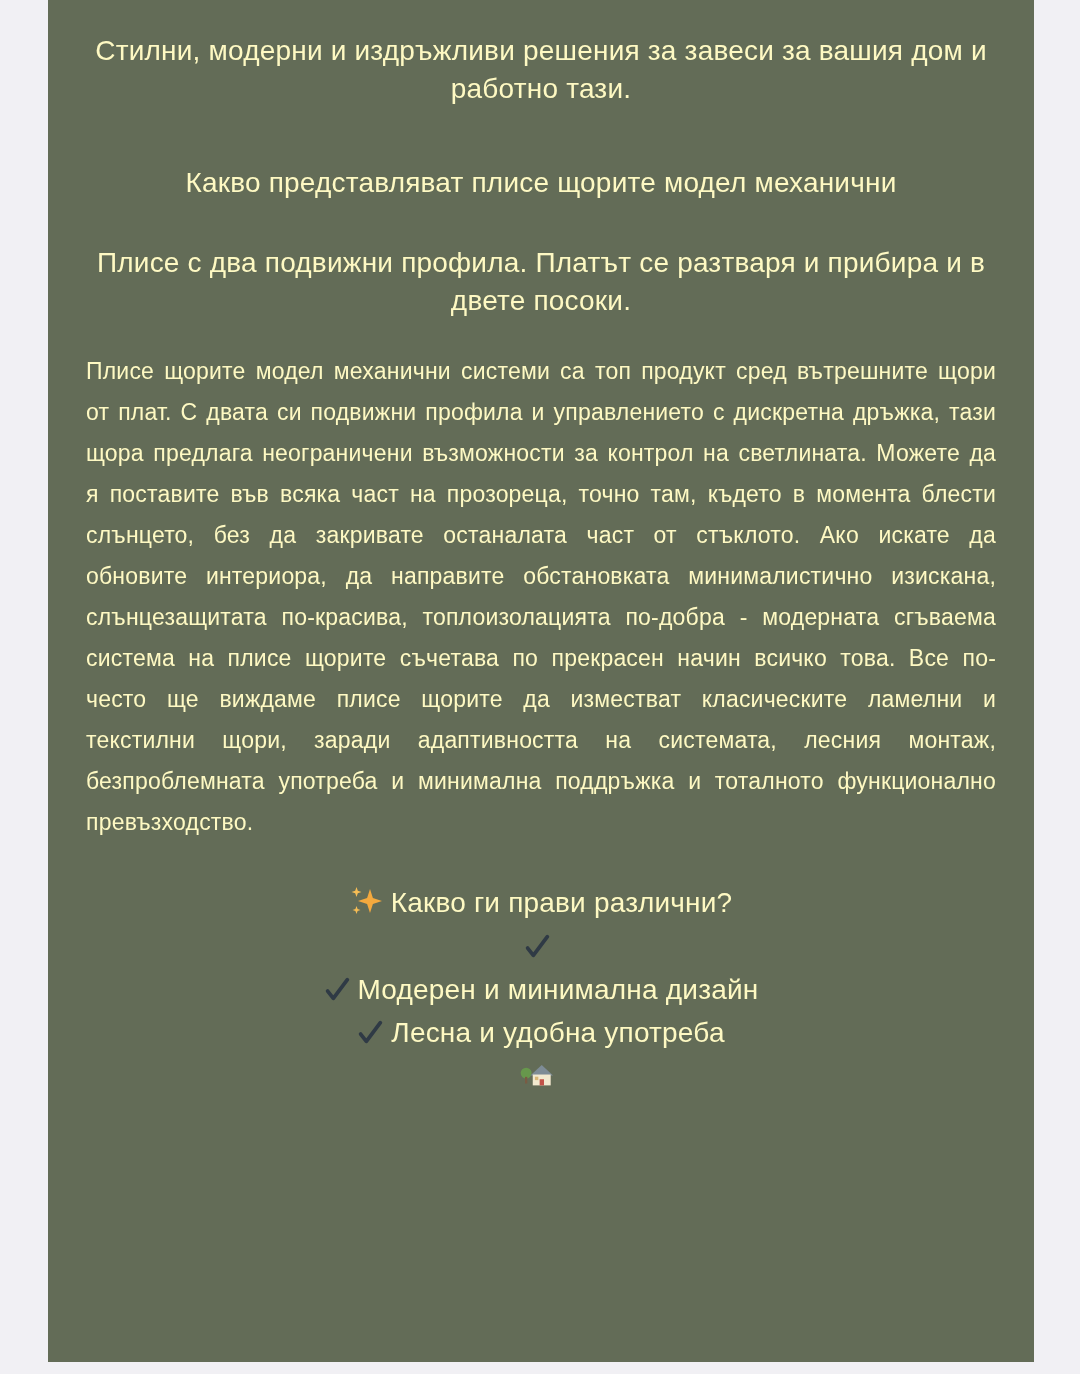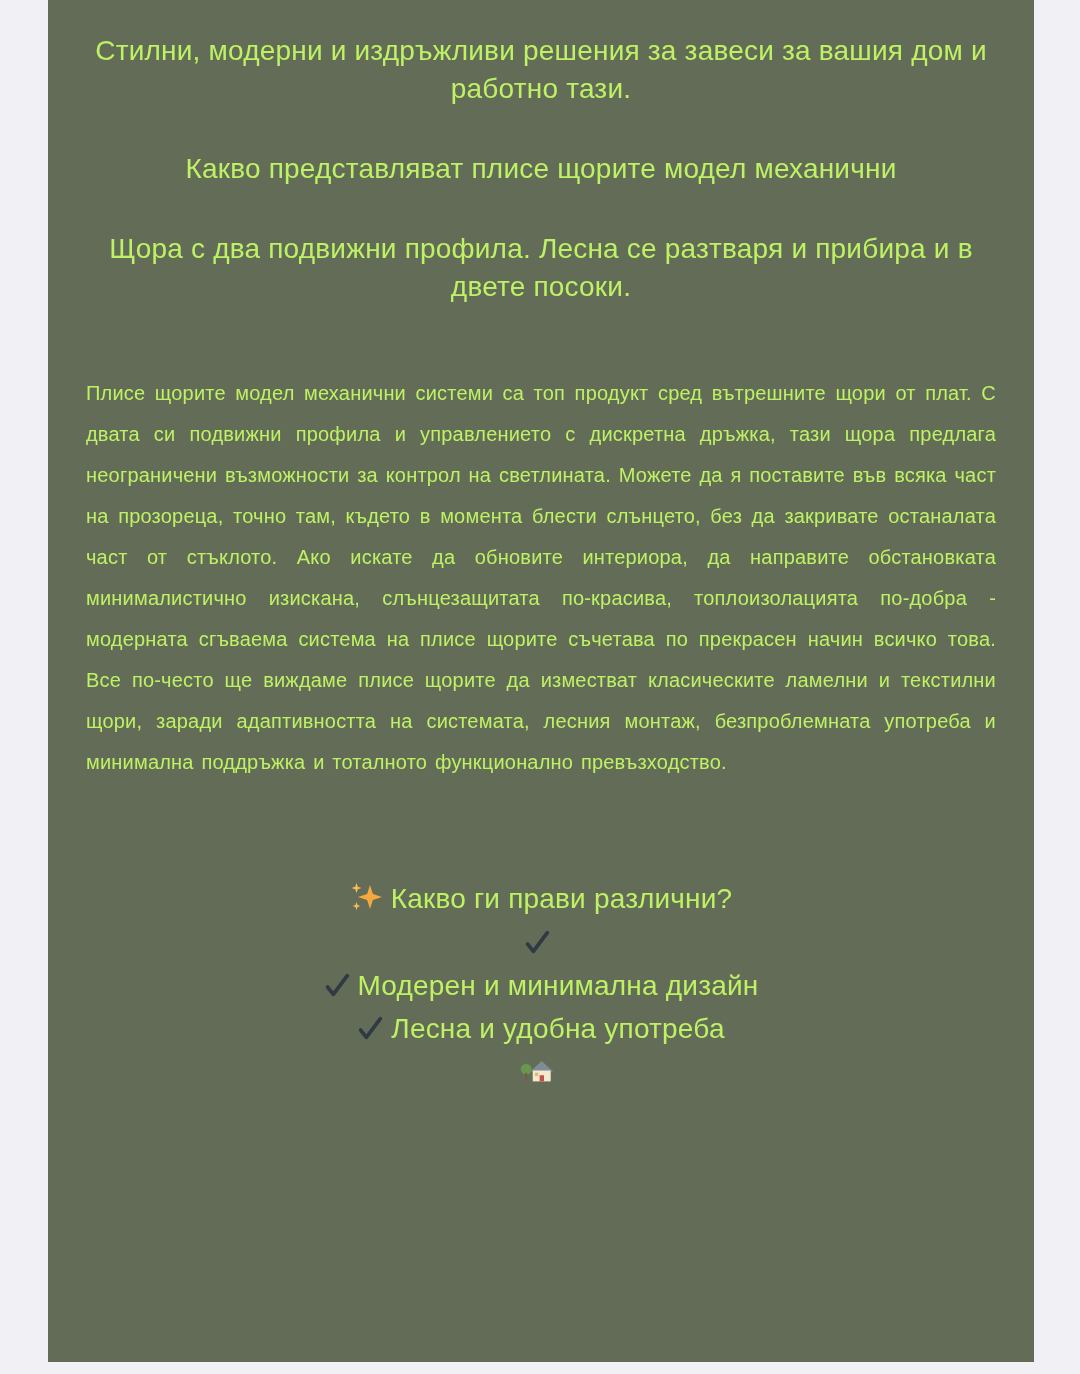--- a/index.html
+++ b/index.html
@@ -6,45 +6,45 @@
   body {
     width: 1080px; height: 1374px;
     background: #f1f0f4;
     font-family: "Liberation Sans", "DejaVu Sans", sans-serif;
     overflow: hidden;
   }
   .page { position: relative; width: 1080px; height: 1374px; background: #f1f0f4; }
   .panel {
     position: absolute; top: 0; bottom: 12px; left: 48px; width: 986px;
     background: #636c57;
-    color: #bef264;
+    color: #fef9c3;
     box-sizing: border-box;
     padding: 0 38px;
   }
   .h-block {
     text-align: center;
     font-size: 28px;
     line-height: 38px;
     font-weight: 400;
     letter-spacing: 0.2px;
   }
   .h-block .h-line { white-space: nowrap; }
   #heading-1 { margin-top: 32px; }
-  #heading-2 { margin-top: 42px; }
+  #heading-2 { margin-top: 56px; }
   #heading-3 { margin-top: 42px; }
   .paragraph {
-    margin-top: 67px;
-    font-size: 20px;
+    margin-top: 31px;
+    font-size: 23px;
     line-height: 41px;
     text-align: justify;
     letter-spacing: 0.2px;
     word-spacing: 2px;
   }
   .features {
-    margin-top: 96px;
+    margin-top: 40px;
     text-align: center;
     font-size: 28px;
     letter-spacing: 0.2px;
   }
   .feature-line {
     line-height: 39px;
     white-space: nowrap;
   }
   .icon {
     display: inline-block;
@@ -62,21 +62,21 @@
     <div class="h-block" id="heading-1">
       <div class="h-line">Стилни, модерни и издръжливи решения за завеси за вашия дом и</div>
       <div class="h-line">работно тази.</div>
     </div>
 
     <div class="h-block" id="heading-2">
       <div class="h-line">Какво представляват плисе щорите модел механични</div>
     </div>
 
     <div class="h-block" id="heading-3">
-      <div class="h-line">Щора с два подвижни профила. Лесна се разтваря и прибира и в</div>
+      <div class="h-line">Плисе с два подвижни профила. Платът се разтваря и прибира и в</div>
       <div class="h-line">двете посоки.</div>
     </div>
 
     <div class="paragraph">Плисе щорите модел механични системи са топ продукт сред вътрешните щори от плат. С двата си подвижни профила и управлението с дискретна дръжка, тази щора предлага неограничени възможности за контрол на светлината. Можете да я поставите във всяка част на прозореца, точно там, където в момента блести слънцето, без да закривате останалата част от стъклото. Ако искате да обновите интериора, да направите обстановката минималистично изискана, слънцезащитата по-красива, топлоизолацията по-добра - модерната сгъваема система на плисе щорите съчетава по прекрасен начин всичко това. Все по-често ще виждаме плисе щорите да изместват класическите ламелни и текстилни щори, заради адаптивността на системата, лесния монтаж, безпроблемната употреба и минимална поддръжка и тоталното функционално превъзходство.</div>
 
     <div class="features">
 
       <div class="feature-line">
         <span class="icon">
           <svg width="32" height="32" viewBox="0 0 32 32">

